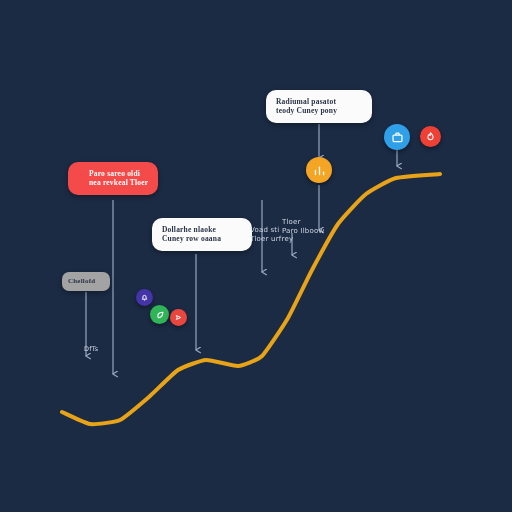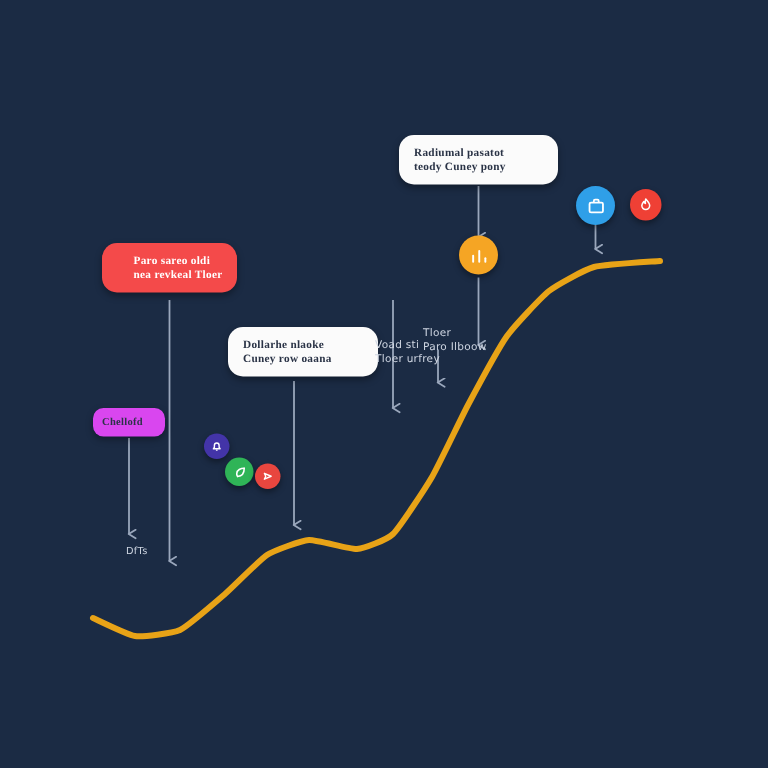--- a/index.html
+++ b/index.html
@@ -26,31 +26,31 @@
     font-family:Liberation Serif, serif;
   }
   .callout .ln{display:block;white-space:nowrap;}
   .callout.red{background:#f44a4a;color:#ffffff;padding-left:21px;}
   .callout.white{background:#fbfbfb;color:#2a3346;}
 
   .c-red{left:68px;top:162px;width:90px;font-size:7.5px;font-weight:600;}
   .c-w1 {left:152px;top:218px;width:100px;font-size:7.5px;font-weight:600;}
   .c-w2 {left:266px;top:90px; width:106px;font-size:7.5px;font-weight:600;}
   .c-pill{left:62px;top:272px;width:48px;font-size:7px;font-weight:600;
-          background:#d946ef;color:#2a3346;border-radius:7px;padding:5px 6px;}
+          background:#a3a3a3;color:#2a3346;border-radius:7px;padding:5px 6px;}
 
   
   .plaintext{
     position:absolute;color:#cfd6e2;font-size:7px;line-height:1.35;
     letter-spacing:.2px;white-space:nowrap;
   }
   .plaintext .ln{display:block;}
   .t-a{left:250px;top:185px;margin-top:41px;}
   .t-b{left:282px;top:218px;}
-  .t-c{left:84px;top:363px;font-size:6.5px;text-align:center;}
+  .t-c{left:84px;top:345px;font-size:6.5px;text-align:center;}
 
   
   .pin{position:absolute;display:flex;align-items:center;justify-content:center;
        border-radius:50%;color:#fff;box-shadow:0 2px 4px rgba(0,0,0,.4);}
   .pin svg{display:block;}
   .pin.amber {background:#f5a524;}
   .pin.blue  {background:#2f9fe8;}
   .pin.redp  {background:#ef4035;}
   .pin.indigo{background:#4334a8;}
   .pin.green {background:#2fb457;}

